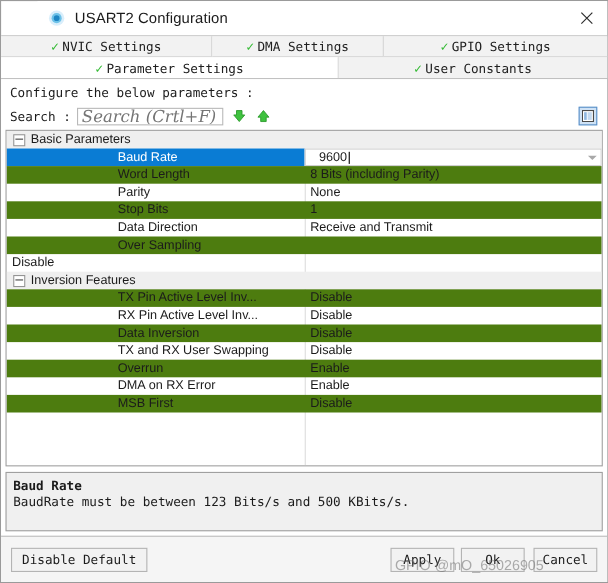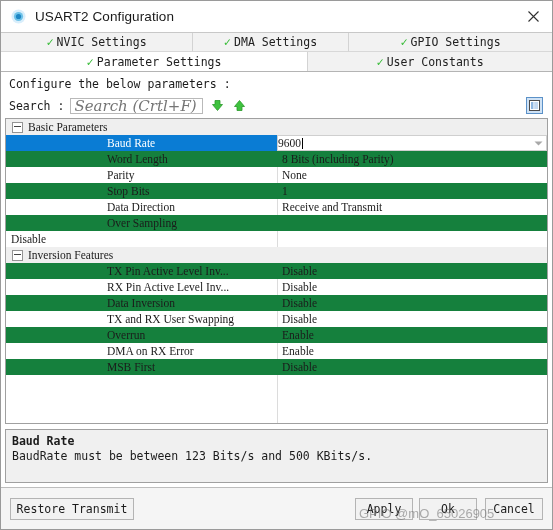--- a/index.html
+++ b/index.html
@@ -16,20 +16,21 @@
     box-sizing: border-box;
     display: flex; flex-direction: column;
   }
   
   .titlebar {
     height: 31px; min-height: 31px;
     background: #ffffff;
     display: flex; align-items: center;
     padding: 0 6px 0 10px;
     box-sizing: border-box;
+    margin-left: 33px;
   }
   .title-icon {
     width: 15px; height: 15px; margin-right: 9px;
     position: relative; flex: 0 0 auto;
   }
   .title-icon svg { display: block; }
   .title-text {
     font-size: 13.5px; color: #1a1a1a; letter-spacing: .1px;
     flex: 1 1 auto; white-space: nowrap;
   }
@@ -97,31 +98,31 @@
     display: flex; align-items: center; justify-content: center;
     box-sizing: border-box; cursor: pointer;
   }
   
   .tree {
     border: 1px solid #a0a0a0;
     background: #ffffff;
     flex: 1 1 auto;
     overflow: hidden;
     position: relative;
-    font-family: Liberation Serif, serif;
+    font-family: Liberation Sans, sans-serif;
     font-size: 11.5px; color: #1b1b1b;
     box-sizing: border-box;
   }
   .col-divider {
     position: absolute; top: 0; bottom: 0; left: 271px;
     width: 1px; background: #dcdcdc;
   }
   .row { display: flex; height: 16px; align-items: center; position: relative; z-index: 2;}
   .row.group { background: #efefef; }
-  .row.alt { background: #15803d; }
+  .row.alt { background: #4d7c0f; }
   .row.sel .cell-name {
     background: #0a7cd4; color: #ffffff;
   }
   .grp-toggle {
     width: 9px; height: 9px; margin: 0 5px 0 6px;
     border: 1px solid #949494; background: #fff;
     position: relative; flex: 0 0 auto; cursor: pointer;
   }
   .grp-toggle::before {
     content: ""; position: absolute; left: 1px; right: 1px;
@@ -133,21 +134,21 @@
     display: flex; align-items: center; box-sizing: border-box;
     padding-left: 101px; white-space: nowrap;
   }
   .cell-val {
     flex: 1 1 auto; height: 16px; display: flex; align-items: center;
     padding-left: 5px; box-sizing: border-box; white-space: nowrap;
   }
   .editcell {
     flex: 1 1 auto; height: 16px; display: flex; align-items: center;
     background: #ffffff; border: 1px solid #cfcfcf;
-    box-sizing: border-box; padding-left: 0;
+    box-sizing: border-box; padding-left: 12px;
   }
   .editcell .txt { position: relative; }
   .caret {
     display: inline-block; width: 1px; height: 11px;
     background: #000; vertical-align: -2px; margin-left: 1px;
   }
   .dd-arrow {
     margin-left: auto; width: 16px; height: 14px;
     display: flex; align-items: center; justify-content: center;
     flex: 0 0 auto; cursor: pointer;
@@ -344,21 +345,21 @@
     <div class="desc">
       <div class="desc-title">Baud Rate</div>
       <div class="desc-body">
         <span>BaudRate must be between </span><b>123 Bits/s</b><span> and </span><b>500 KBits/s</b><span>.</span>
       </div>
     </div>
 
   </div>
 
   <div class="footer">
-    <div class="btn btn-restore">Restore Transmit</div>
+    <div class="btn btn-restore">Disable Default</div>
     <span class="spacer"></span>
     <div class="btn btn-apply">Apply</div>
     <div class="btn btn-ok">Ok</div>
     <div class="btn btn-cancel">Cancel</div>
   </div>
 
   <div class="watermark">GPIO @mO_65026905</div>
 
 </div>
 

